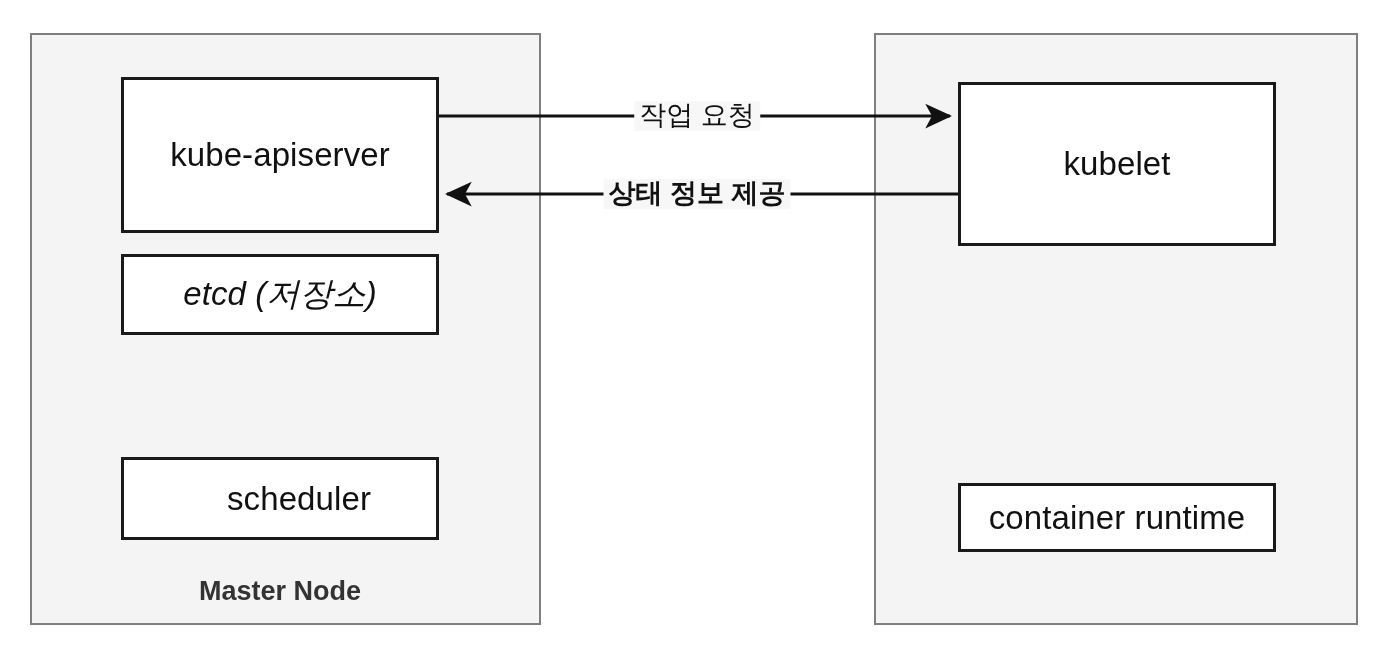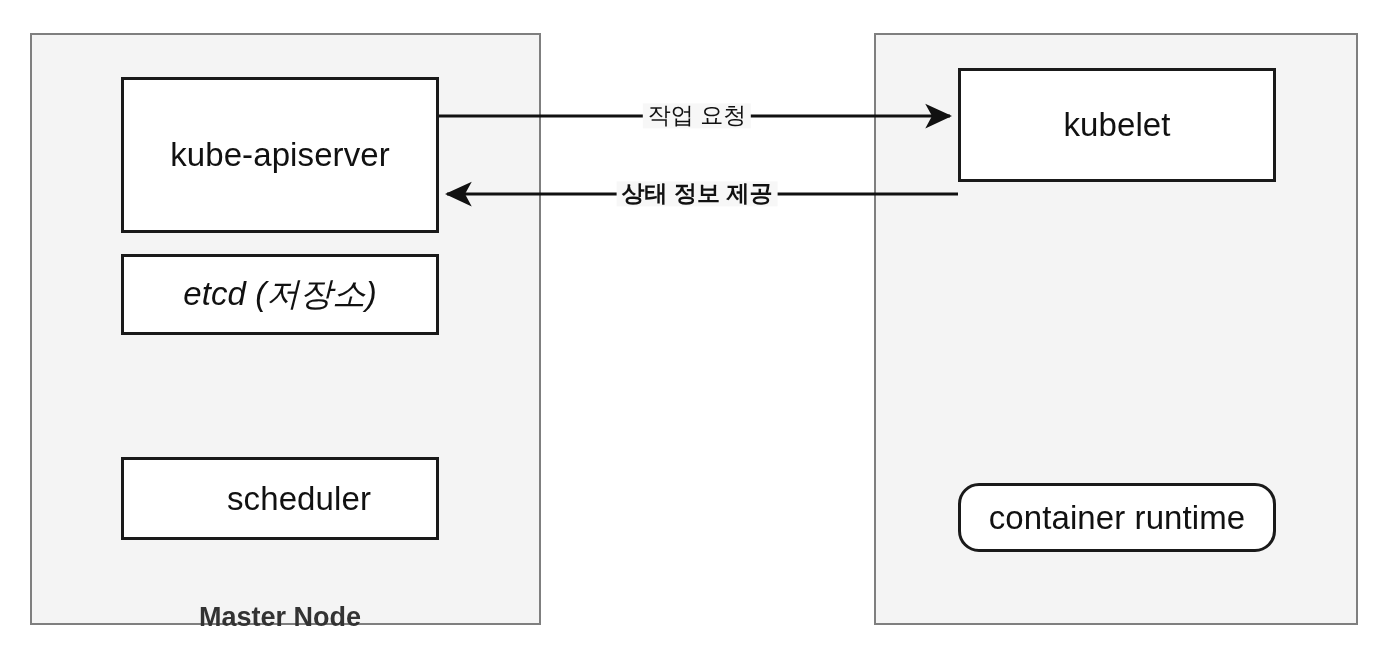--- a/index.html
+++ b/index.html
@@ -50,58 +50,57 @@
     justify-content: center;
     color: #111111;
     font-size: 33px;
     letter-spacing: 0.1px;
     white-space: nowrap;
   }
   #box-kube-apiserver { left: 121px; top: 77px;  width: 318px; height: 156px; }
   #box-etcd           { left: 121px; top: 254px; width: 318px; height: 81px; font-style: italic;  }
   #box-controller     { left: 121px; top: 356px; width: 318px; height: 82px;  }
   #box-scheduler      { left: 121px; top: 457px; width: 318px; height: 83px; padding-left: 38px;  }
-  #box-kubelet        { left: 958px; top: 68px;  width: 318px; height: 114px; }
-  #box-container-runtime { left: 958px; top: 483px; width: 318px; height: 69px; border-radius: 21px; }
+  #box-kubelet        { left: 958px; top: 82px;  width: 318px; height: 164px; }
+  #box-container-runtime { left: 958px; top: 483px; width: 318px; height: 69px; }
 
   
   .node-caption {
     position: absolute;
     font-size: 27px;
     font-weight: bold;
     color: #333333;
     white-space: nowrap;
     text-align: center;
   }
   #caption-master {
     left: 121px;
     top: 576px;
     width: 318px;
-    margin-top: 26px;
   }
   #caption-slave {
     left: 958px;
     top: 576px;
     width: 318px;
   }
 
   
   #connectors {
     position: absolute;
     left: 0;
     top: 0;
     width: 1392px;
     height: 656px;
     pointer-events: none;
   }
 
   
   .edge-label {
     position: absolute;
-    font-size: 23px;
+    font-size: 27px;
     color: #111111;
     background: #f7f7f7;
     white-space: nowrap;
     padding: 0 5px;
     transform: translate(-50%, -50%);
     line-height: 1.1;
   }
   #edge-label-request { left: 697px; top: 116px; }
   #edge-label-status  { left: 697px; top: 194px; font-weight: bold; }
 </style>

